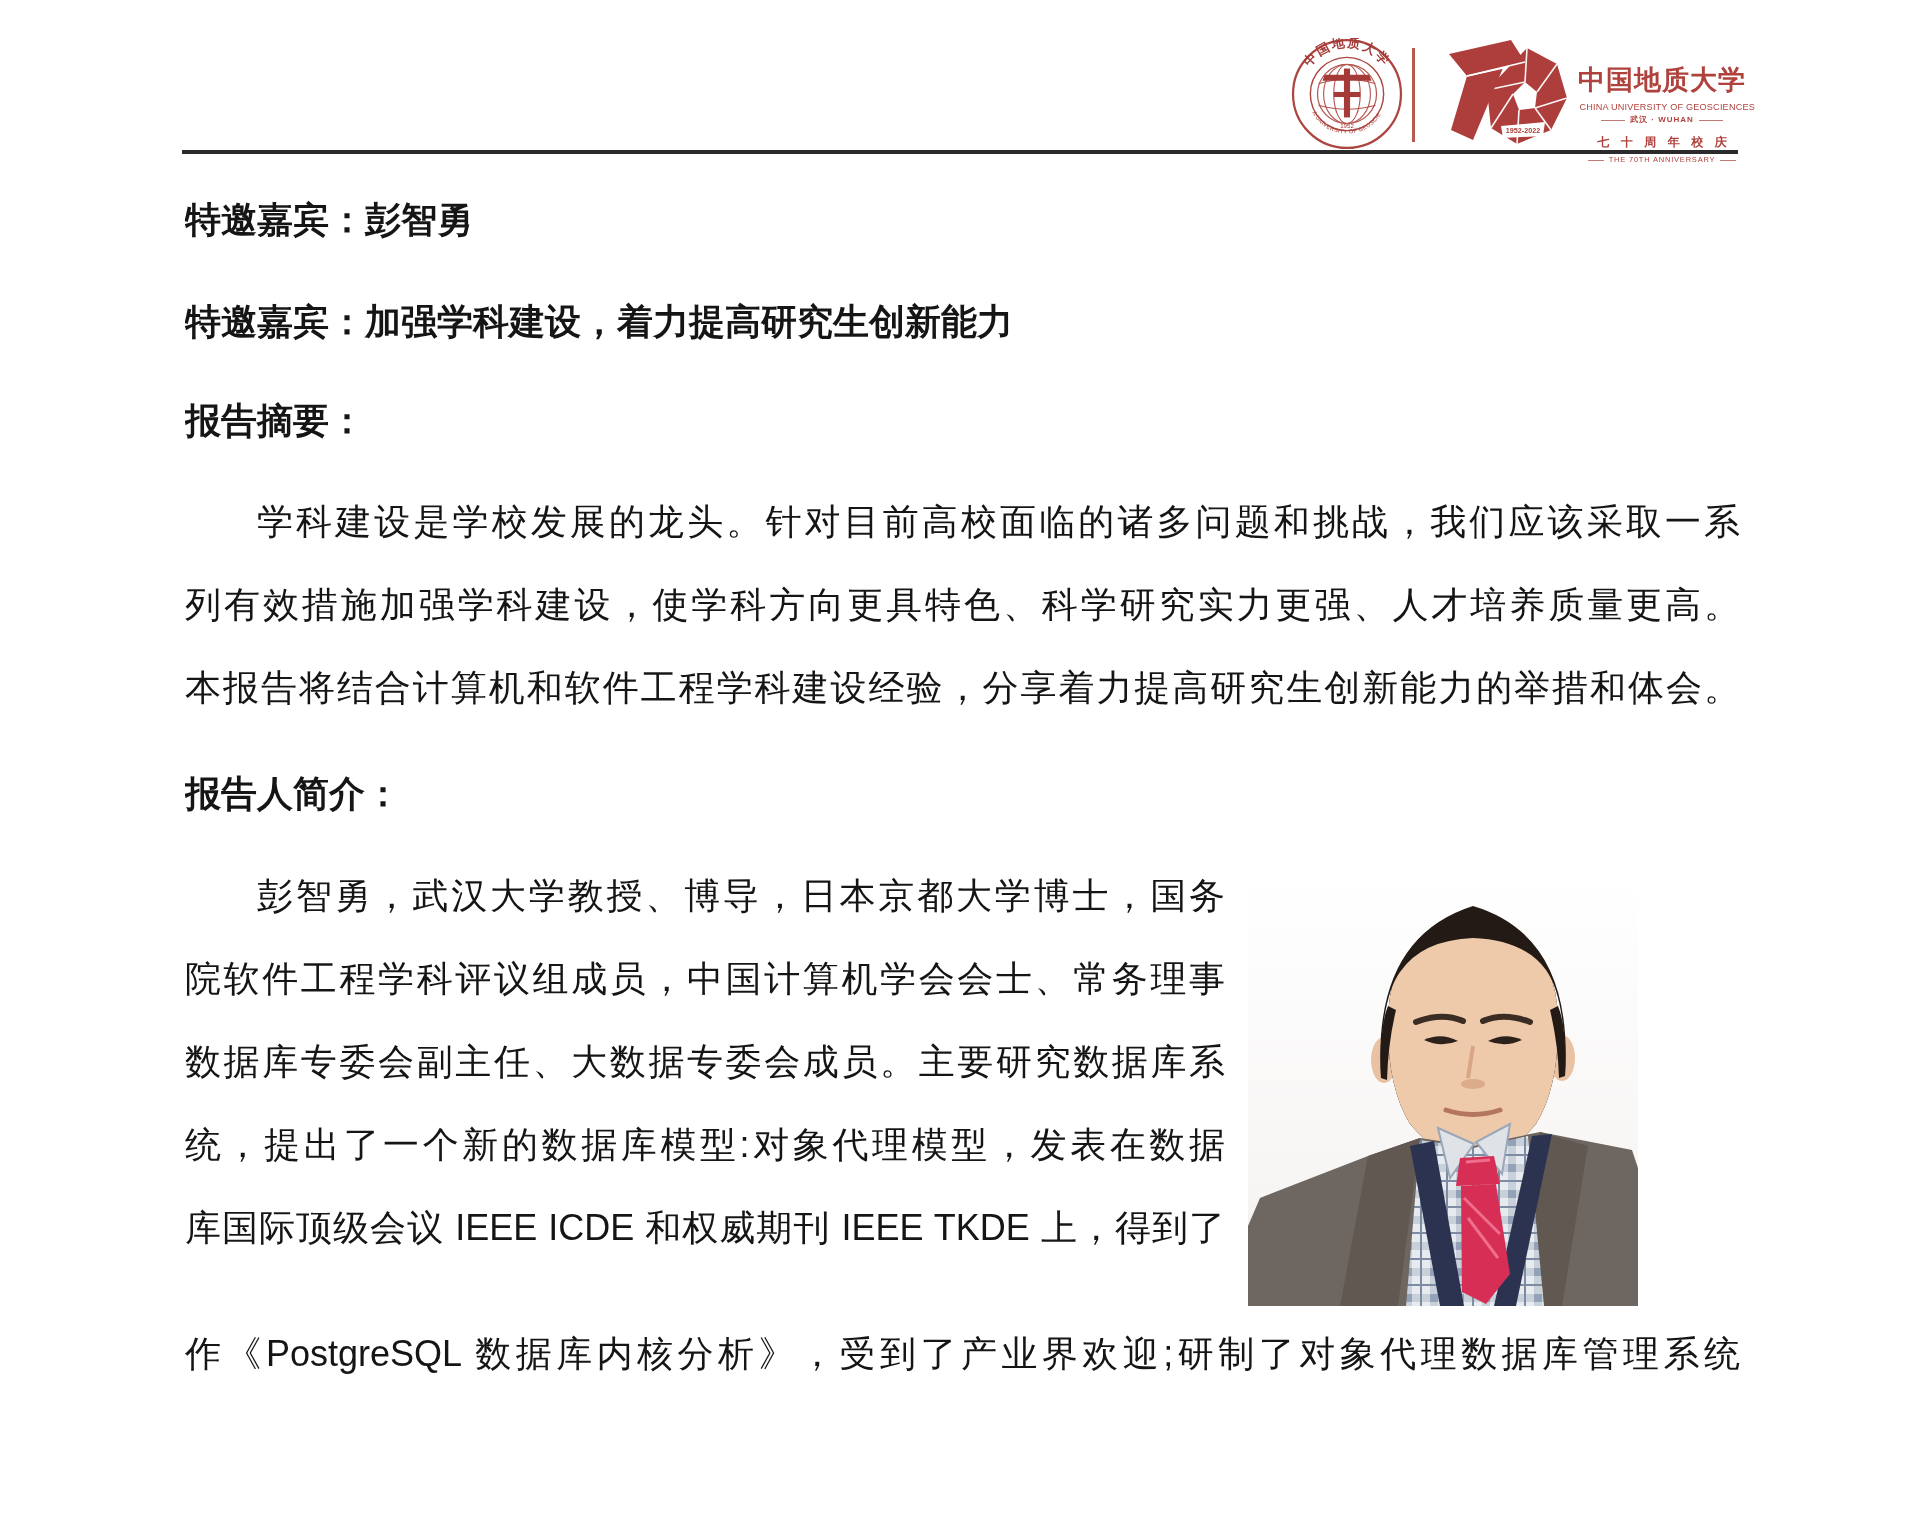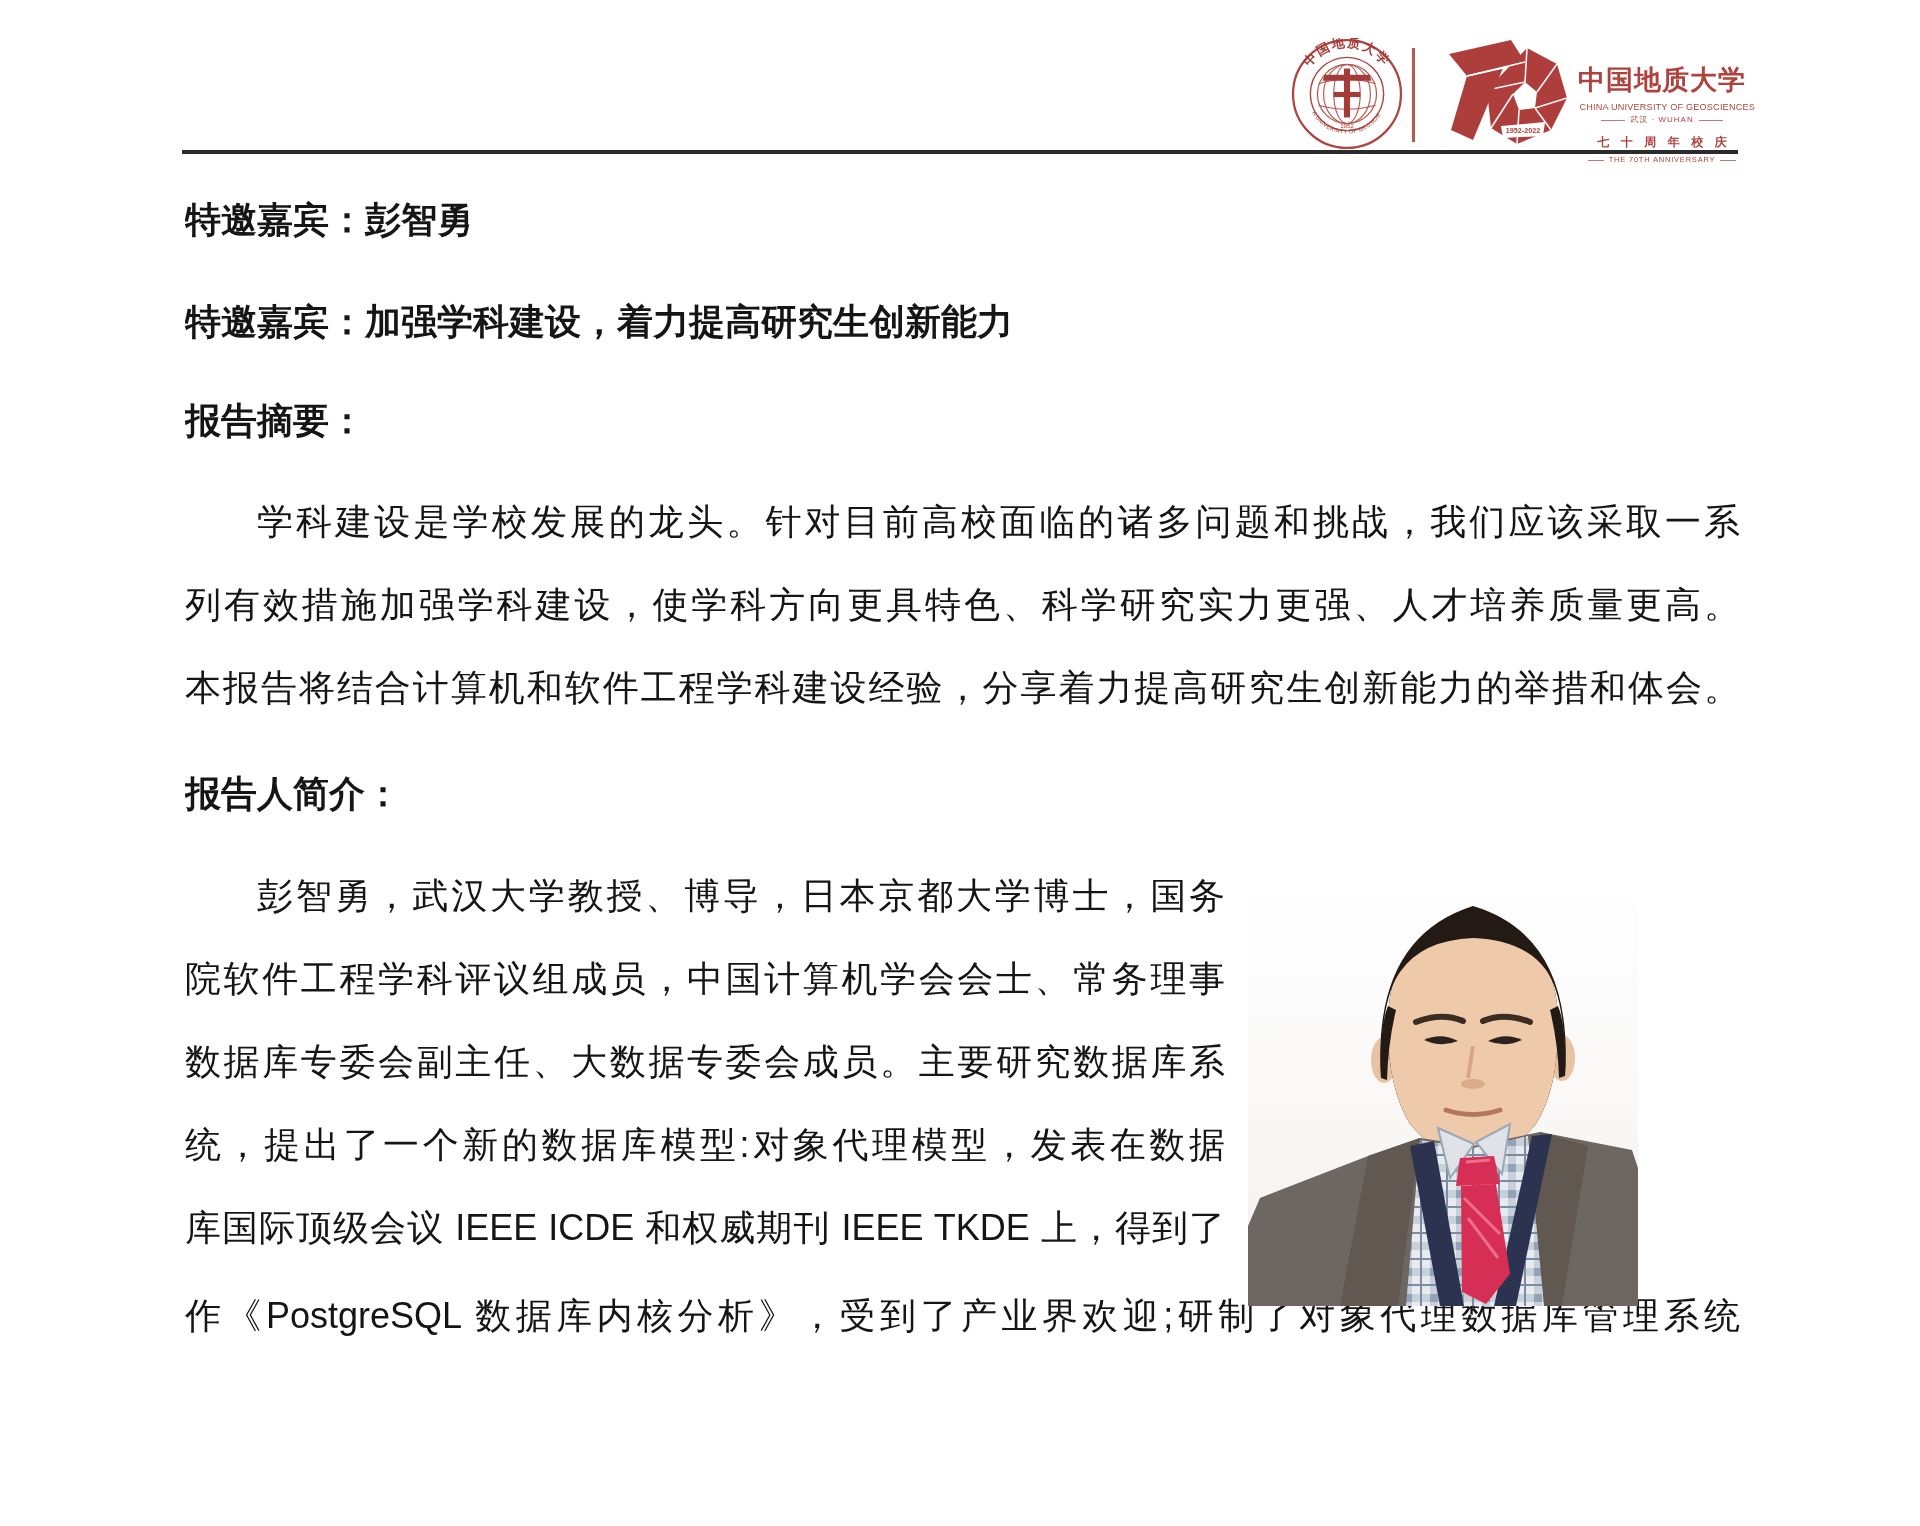--- a/index.html
+++ b/index.html
@@ -35,21 +35,21 @@
     font-size:9.5px;line-height:13px;letter-spacing:0.2px;white-space:nowrap;
     transform:scale(0.96);transform-origin:center;
   }
   .deco-row{
     display:flex;align-items:center;justify-content:center;gap:5px;
     line-height:10px;margin-top:2px;
   }
   .deco-dash{height:1px;background:#c07a73;flex:0 0 auto;}
   .dash-sm{width:24px;}
   .dash-lg{width:16px;}
-  .loc-text{font-size:8px;letter-spacing:1px;white-space:nowrap;}
+  .loc-text{font-size:8px;letter-spacing:1px;white-space:nowrap;font-weight:bold;}
   .anniv-zh{
     font-size:12px;font-weight:bold;letter-spacing:11.5px;margin-right:-11.5px;
     line-height:22px;margin-top:6px;white-space:nowrap;
   }
   .anniv-en{font-size:7.5px;letter-spacing:0.8px;white-space:nowrap;}
   
   .tline{
     position:absolute;left:185px;overflow:hidden;
     font-size:36px;line-height:83px;height:83px;
   }
@@ -156,21 +156,21 @@
   <div class="tline wide jline indent" style="top:480px">学科建设是学校发展的龙头。针对目前高校面临的诸多问题和挑战，我们应该采取一系</div>
   <div class="tline wide jline" style="top:646px">本报告将结合计算机和软件工程学科建设经验，分享着力提高研究生创新能力的举措和体会。</div>
 
   <div class="heading" style="top:770px">报告人简介：</div>
 
   <div class="tline narrow jline indent" style="top:854px">彭智勇，武汉大学教授、博导，日本京都大学博士，国务</div>
   <div class="tline narrow jline" style="top:937px">院软件工程学科评议组成员，中国计算机学会会士、常务理事</div>
   <div class="tline narrow jline" style="top:1020px">数据库专委会副主任、大数据专委会成员。主要研究数据库系</div>
   <div class="tline narrow jline" style="top:1103px">统，提出了一个新的数据库模型:对象代理模型，发表在数据</div>
   <div class="tline narrow jline" style="top:1186px">库国际顶级会议 IEEE ICDE 和权威期刊 IEEE TKDE 上，得到了学</div>
-  <div class="tline wide jline" style="top:1274px">作《PostgreSQL 数据库内核分析》，受到了产业界欢迎;研制了对象代理数据库管理系统</div>
+  <div class="tline wide jline" style="top:1312px">作《PostgreSQL 数据库内核分析》，受到了产业界欢迎;研制了对象代理数据库管理系统</div>
 
   <svg class="photo" viewBox="0 0 390 428">
     <defs>
       <linearGradient id="pbg" x1="0" y1="0" x2="0" y2="1">
         <stop offset="0" stop-color="#ffffff"></stop>
         <stop offset="0.75" stop-color="#f7f5f4"></stop>
         <stop offset="1" stop-color="#e9e6e3"></stop>
       </linearGradient>
       <pattern id="plaid" width="26" height="26" patternUnits="userSpaceOnUse">
         <rect width="26" height="26" fill="#e7eaee"></rect>

